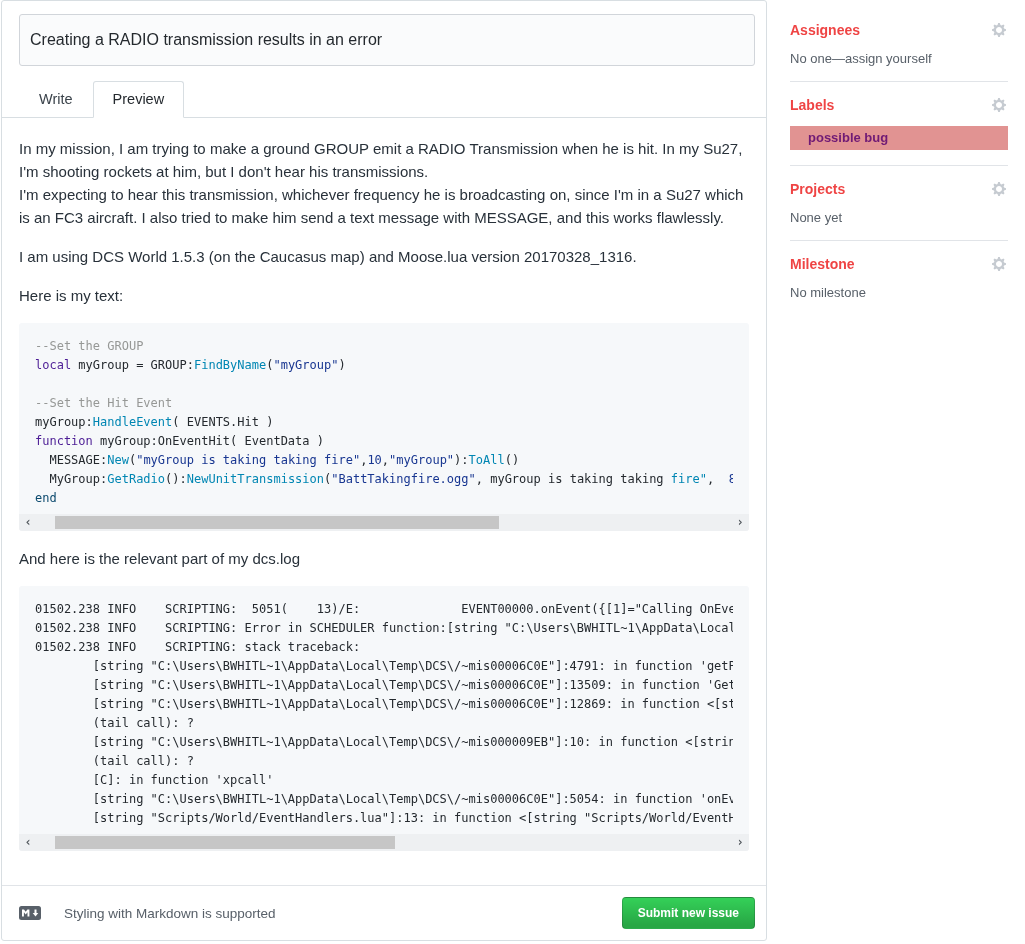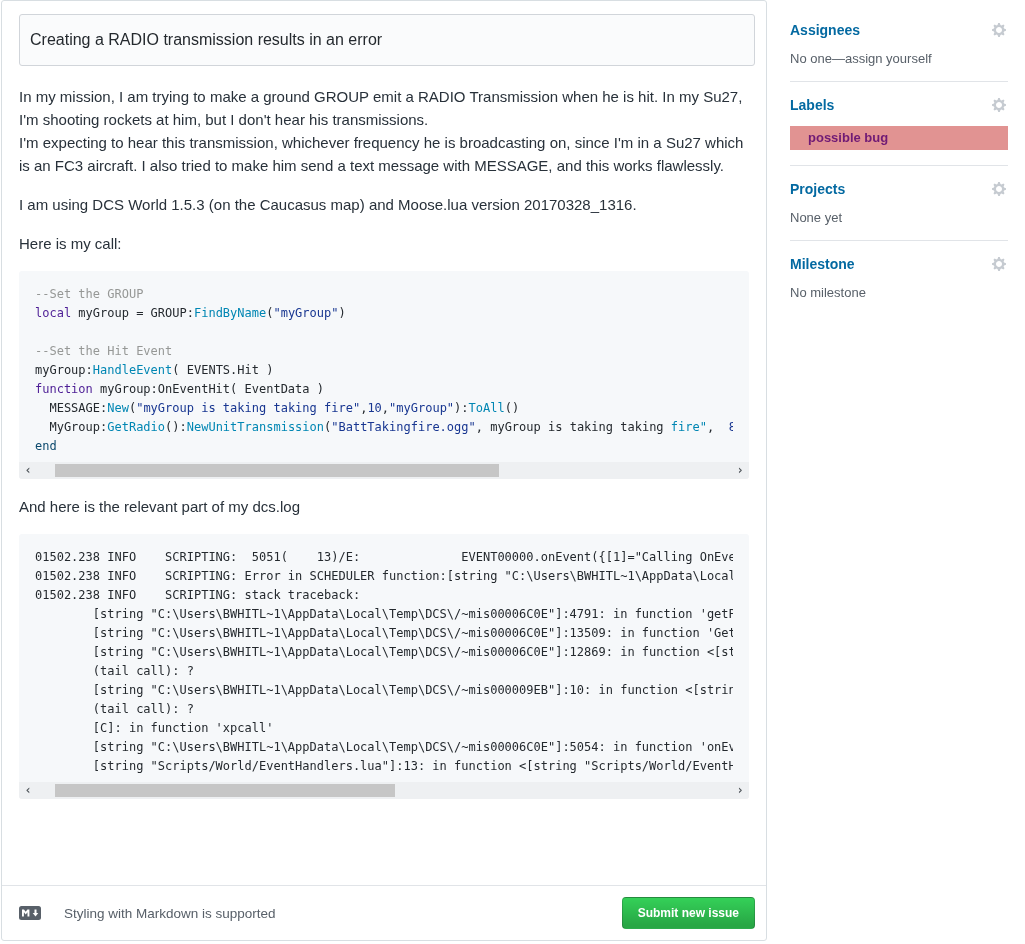--- a/index.html
+++ b/index.html
@@ -48,44 +48,47 @@
   .submit-btn { background:linear-gradient(-180deg,#34d058,#28a745 90%);
                 border:1px solid rgba(27,31,35,0.2); border-radius:4px; color:#fff;
                 font-family:"Liberation Sans",sans-serif; font-size:12px; font-weight:bold;
                 padding:8px 15px; cursor:pointer; }
 
   
   .sidebar { width:218px; margin-left:23px; padding-top:22px; }
   .sb-section { border-bottom:1px solid #e1e4e8; padding-bottom:15px; margin-bottom:15px; }
   .sb-section.last { border-bottom:none; }
   .sb-head { display:flex; align-items:center; justify-content:space-between; margin-bottom:13px; }
-  .sb-title { font-size:14px; font-weight:bold; color:#0369a1; }
+  .sb-title { font-size:14px; font-weight:bold; color:#ef4444; }
   .gear { width:16px; height:16px; fill:#c6cbd1; cursor:pointer; flex:none; }
   .sb-body { font-size:13px; color:#586069; }
   .label-chip { display:block; height:24px; line-height:24px; padding-left:18px;
                 background:#e19392; border-radius:0; font-size:13px; font-weight:bold;
                 color:#701a75; cursor:pointer; }
 </style>
 </head>
 <body>
 
 <div class="page">
 
   <div class="card">
 
     <div class="form-head">
       <input class="title-input" type="text" value="Creating a RADIO transmission results in an error" style="">
     </div>
 
+    <div class="tab-nav">
+      <span class="tab">Write</span><span class="tab active">Preview</span>
+    </div>
 
     <div class="preview-body">
       <p>In my mission, I am trying to make a ground GROUP emit a RADIO Transmission when he is hit. In my Su27, I'm shooting rockets at him, but I don't hear his transmissions.
 I'm expecting to hear this transmission, whichever frequency he is broadcasting on, since I'm in a Su27 which is an FC3 aircraft. I also tried to make him send a text message with MESSAGE, and this works flawlessly.</p>
       <p>I am using DCS World 1.5.3 (on the Caucasus map) and Moose.lua version 20170328_1316.</p>
-      <p>Here is my call:</p>
+      <p>Here is my text:</p>
 
       <pre class="code-block"><div class="code-content"><div class="code-line"><span class="tok-cm">--Set the GROUP</span></div><div class="code-line"><span class="tok-kw">local</span><span> myGroup = GROUP:</span><span class="tok-fn">FindByName</span><span>(</span><span class="tok-st">"myGroup"</span><span>)</span></div><div class="code-line">&nbsp;</div><div class="code-line"><span class="tok-cm">--Set the Hit Event</span></div><div class="code-line"><span>myGroup:</span><span class="tok-fn">HandleEvent</span><span>( EVENTS.Hit )</span></div><div class="code-line"><span class="tok-kw">function</span><span> myGroup:OnEventHit( EventData )</span></div><div class="code-line"><span>  MESSAGE:</span><span class="tok-fn">New</span><span>(</span><span class="tok-st">"myGroup is taking taking fire"</span><span>,</span><span class="tok-nu">10</span><span>,</span><span class="tok-st">"myGroup"</span><span>):</span><span class="tok-fn">ToAll</span><span>()</span></div><div class="code-line"><span>  MyGroup:</span><span class="tok-fn">GetRadio</span><span>():</span><span class="tok-fn">NewUnitTransmission</span><span>(</span><span class="tok-st">"BattTakingfire.ogg"</span><span>, myGroup is taking taking </span><span class="tok-fn">fire"</span><span>,  </span><span class="tok-nu">8</span></div><div class="code-line"><span class="tok-k2">end</span></div></div><div class="hscrollbar"><span class="hs-arrow">‹</span><span class="hs-track"><span class="hs-thumb thumb-lua"></span></span><span class="hs-arrow">›</span></div></pre>
 
       <p>And here is the relevant part of my dcs.log</p>
 
       <pre class="code-block"><div class="code-content"><div class="code-line">01502.238 INFO    SCRIPTING:  5051(    13)/E:              EVENT00000.onEvent({[1]="Calling OnEventHi</div><div class="code-line">01502.238 INFO    SCRIPTING: Error in SCHEDULER function:[string "C:\Users\BWHITL~1\AppData\Local\Temp\</div><div class="code-line">01502.238 INFO    SCRIPTING: stack traceback:</div><div class="code-line">        [string "C:\Users\BWHITL~1\AppData\Local\Temp\DCS\/~mis00006C0E"]:4791: in function 'getPositio</div><div class="code-line">        [string "C:\Users\BWHITL~1\AppData\Local\Temp\DCS\/~mis00006C0E"]:13509: in function 'GetPointV</div><div class="code-line">        [string "C:\Users\BWHITL~1\AppData\Local\Temp\DCS\/~mis00006C0E"]:12869: in function &lt;[string "</div><div class="code-line">        (tail call): ?</div><div class="code-line">        [string "C:\Users\BWHITL~1\AppData\Local\Temp\DCS\/~mis000009EB"]:10: in function &lt;[string "C:\</div><div class="code-line">        (tail call): ?</div><div class="code-line">        [C]: in function 'xpcall'</div><div class="code-line">        [string "C:\Users\BWHITL~1\AppData\Local\Temp\DCS\/~mis00006C0E"]:5054: in function 'onEvent'</div><div class="code-line">        [string "Scripts/World/EventHandlers.lua"]:13: in function &lt;[string "Scripts/World/EventHandler</div></div><div class="hscrollbar"><span class="hs-arrow">‹</span><span class="hs-track"><span class="hs-thumb thumb-log"></span></span><span class="hs-arrow">›</span></div></pre>
     </div>
 
     <div class="card-footer">
       <span class="md-note">

